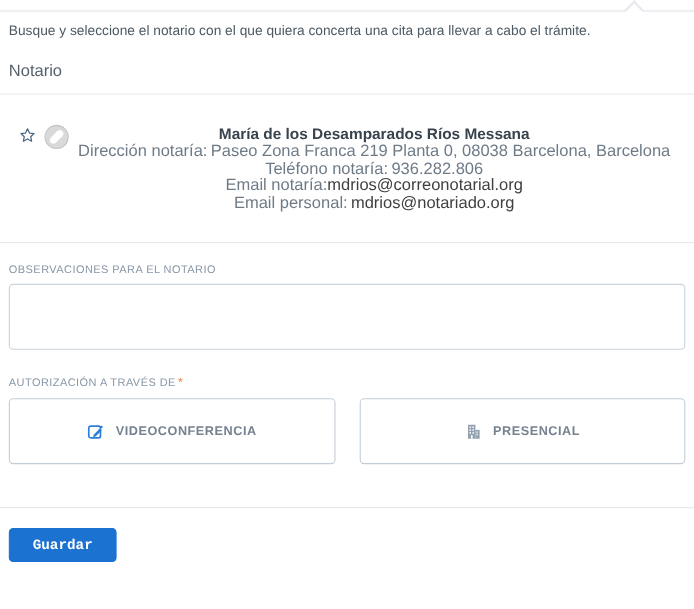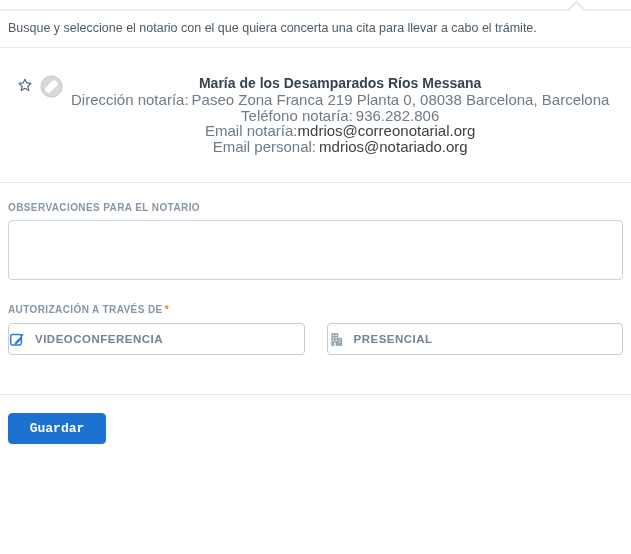--- a/index.html
+++ b/index.html
@@ -24,50 +24,51 @@
 
   .notary-row { margin-top:27px; display:flex; align-items:flex-start;text-align:center; }
   .fav-btn { margin:2px 0 0 9px; background:none; border:none; cursor:pointer; line-height:0; }
   .avatar { margin-left:7px; line-height:0; }
   .notary-info { margin-left:8px; }
   .notary-name { font-size:14px; font-weight:700; color:#39434e; line-height:17px; }
   .notary-line { font-size:15px; color:#6e7b87; line-height:15.5px; }
   .lbl-sp { margin-right:3px; }
   .email-link { color:#404040; text-decoration:none; }
 
-  .field-label { margin-top:19px; font-size:10px; font-weight:700; letter-spacing:.4px;
+  .field-label { margin-top:19px; font-size:10px; font-weight:400; letter-spacing:.4px;
                  color:#8796a6; text-transform:uppercase; }
   .required { color:#e87c3e; margin-left:2px; font-size:11px; }
 
   .obs-textarea { margin-top:7px; width:615px; height:60px; resize:none;
                   border:1px solid #c9d3dc; border-radius:4px; padding:6px 8px;
                   font-family:"Liberation Sans","DejaVu Sans",sans-serif; font-size:13px; color:#4d5a64; outline:none; }
 
   .options-row { margin-top:8px; display:flex; gap:22px; }
-  .option-btn { flex:1; height:32px; background:#fff; border:1px solid #c4cdd7; border-radius:4px;
-                display:flex; align-items:center; gap:9px; cursor:pointer; }
+  .option-btn { flex:1; height:60px; background:#fff; border:1px solid #c4cdd7; border-radius:4px;
+                display:flex; align-items:center; justify-content:center; gap:9px; cursor:pointer; }
   .option-btn span.opt-label { font-size:11.5px; font-weight:700; letter-spacing:.5px; color:#76828f; }
   .icon { line-height:0; }
 
   .save-btn { margin-top:18px; width:98px; height:31px; background:#1b72d0; border:1px solid #1b72d0;
               border-radius:4px; color:#fff; font-size:13px; font-weight:700; cursor:pointer;
               font-family:Liberation Mono, monospace; }
 </style>
 </head>
 <body>
 
 <div class="page">
   <div class="top-line">
     <div class="top-caret"></div>
   </div>
 
   <div class="divider d1"></div>
 
   <p class="intro-text">Busque y seleccione el notario con el que quiera concerta una cita para llevar a cabo el trámite.</p>
 
+  <div class="section-label">Notario</div>
   <div class="divider d2"></div>
 
   <div class="notary-row">
     <button class="fav-btn">
       <svg width="16" height="16" viewBox="0 0 24 24">
         <path d="M12 3.2l2.75 5.7 6.25.75-4.65 4.25 1.25 6.2L12 17l-5.6 3.1 1.25-6.2L3 9.65l6.25-.75z" fill="none" stroke="#4a6585" stroke-width="1.7" stroke-linejoin="round"></path>
       </svg>
     </button>
     <span class="avatar">
       <svg width="23" height="23" viewBox="0 0 24 24">

